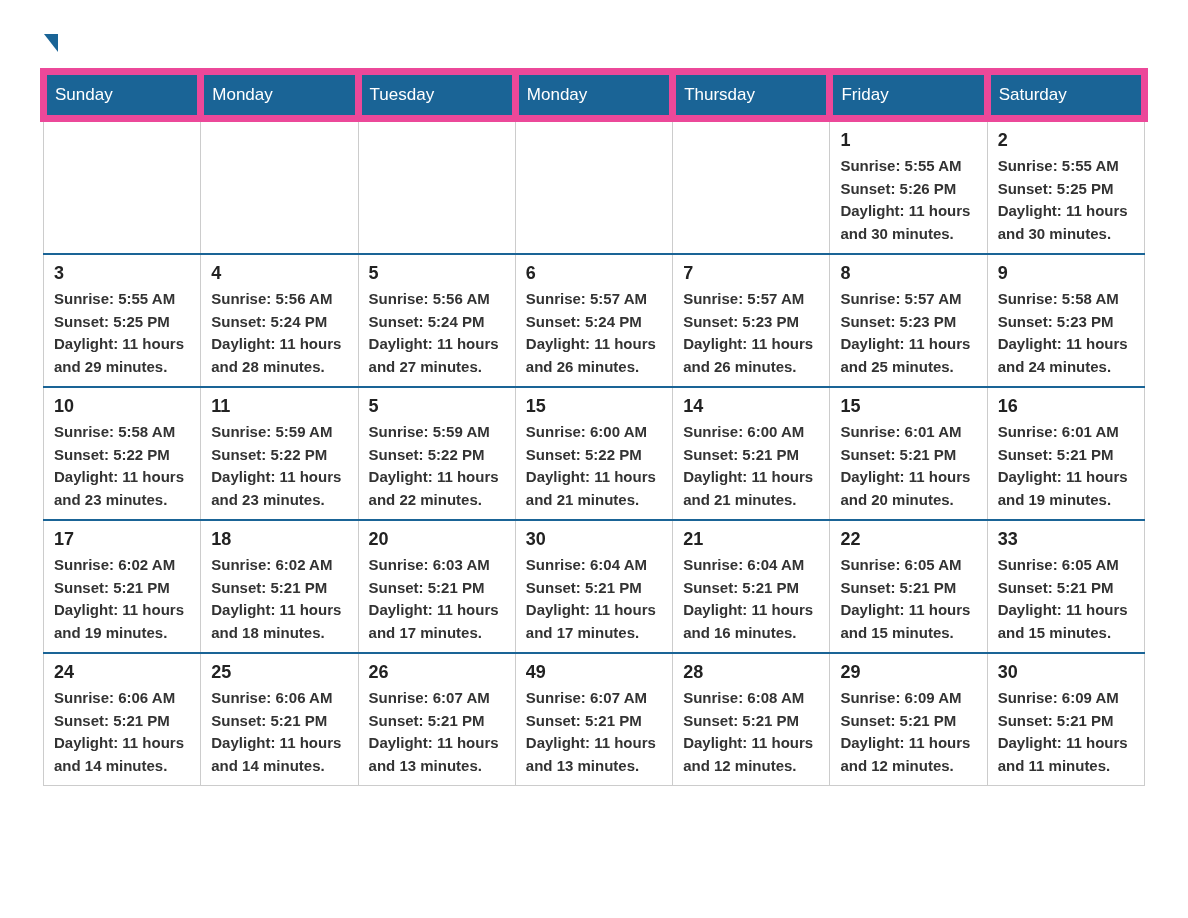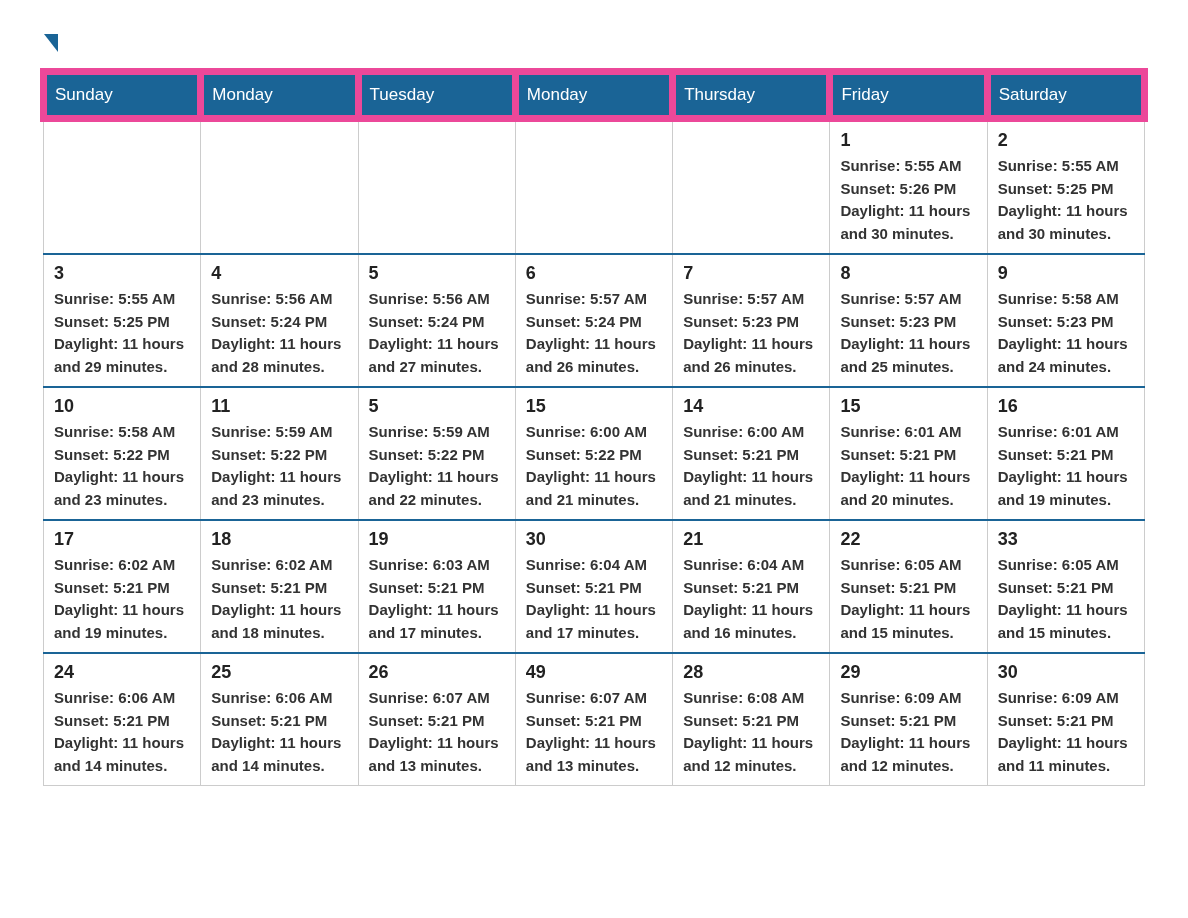--- a/index.html
+++ b/index.html
@@ -246,21 +246,21 @@
 Sunset: 5:21 PM
 Daylight: 11 hours and 19 minutes.</div>
         </td>
         <td>
           <span class="day-number">18</span>
           <div class="day-info">Sunrise: 6:02 AM
 Sunset: 5:21 PM
 Daylight: 11 hours and 18 minutes.</div>
         </td>
         <td>
-          <span class="day-number">19</span>
+          <span class="day-number">20</span>
           <div class="day-info">Sunrise: 6:03 AM
 Sunset: 5:21 PM
 Daylight: 11 hours and 17 minutes.</div>
         </td>
         <td>
           <span class="day-number">30</span>
           <div class="day-info">Sunrise: 6:04 AM
 Sunset: 5:21 PM
 Daylight: 11 hours and 17 minutes.</div>
         </td>

